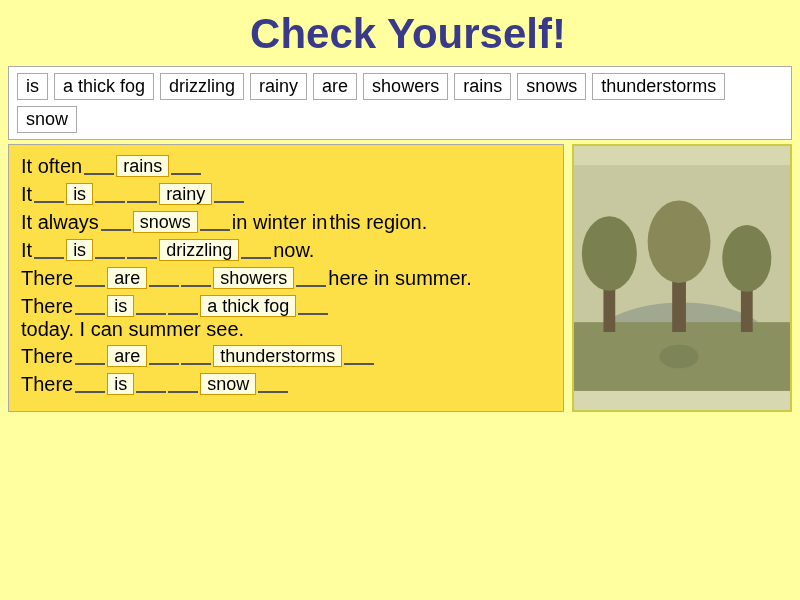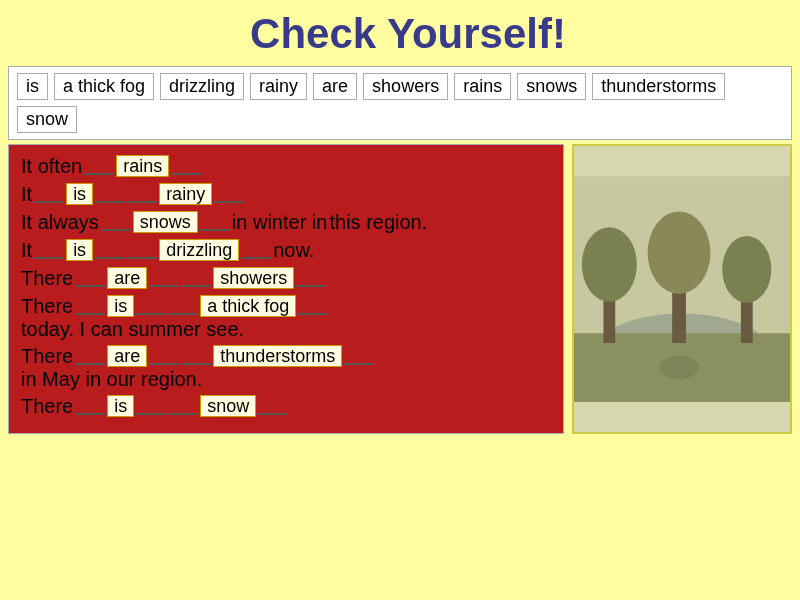--- a/index.html
+++ b/index.html
@@ -32,21 +32,21 @@
       background: white;
       padding: 2px 8px;
       font-size: 18px;
       cursor: pointer;
     }
     .main-content {
       display: flex;
       margin: 4px 8px 0 8px;
     }
     .sentences {
-      background: #b91c1c;
+      background: #fde047;
       border: 1px solid #aaa;
       flex: 1;
       padding: 10px 12px;
       font-size: 20px;
       line-height: 1.0;
     }
     .sentence-row {
       display: flex;
       align-items: center;
       margin-bottom: 6px;
@@ -145,20 +145,21 @@
     </div>
 
     <div class="sentence-row">
       <span>There</span>
       <span class="blank-line"></span>
       <span class="filled-word">are</span>
       <span class="blank-line"></span>
       <span class="blank-line"></span>
       <span class="filled-word">showers</span>
       <span class="blank-line"></span>
+      <span>here in summer.</span>
     </div>
 
     <div class="sentence-row">
       <span>There</span>
       <span class="blank-line"></span>
       <span class="filled-word">is</span>
       <span class="blank-line"></span>
       <span class="blank-line"></span>
       <span class="filled-word">a thick fog</span>
       <span class="blank-line"></span>
@@ -166,21 +167,20 @@
     </div>
 
     <div class="sentence-row">
       <span>There</span>
       <span class="blank-line"></span>
       <span class="filled-word">are</span>
       <span class="blank-line"></span>
       <span class="blank-line"></span>
       <span class="filled-word">thunderstorms</span>
       <span class="blank-line"></span>
-      <span>in May in our region.</span>
     </div>
 
     <div class="sentence-row">
       <span>There</span>
       <span class="blank-line"></span>
       <span class="filled-word">is</span>
       <span class="blank-line"></span>
       <span class="blank-line"></span>
       <span class="filled-word">snow</span>
       <span class="blank-line"></span>

